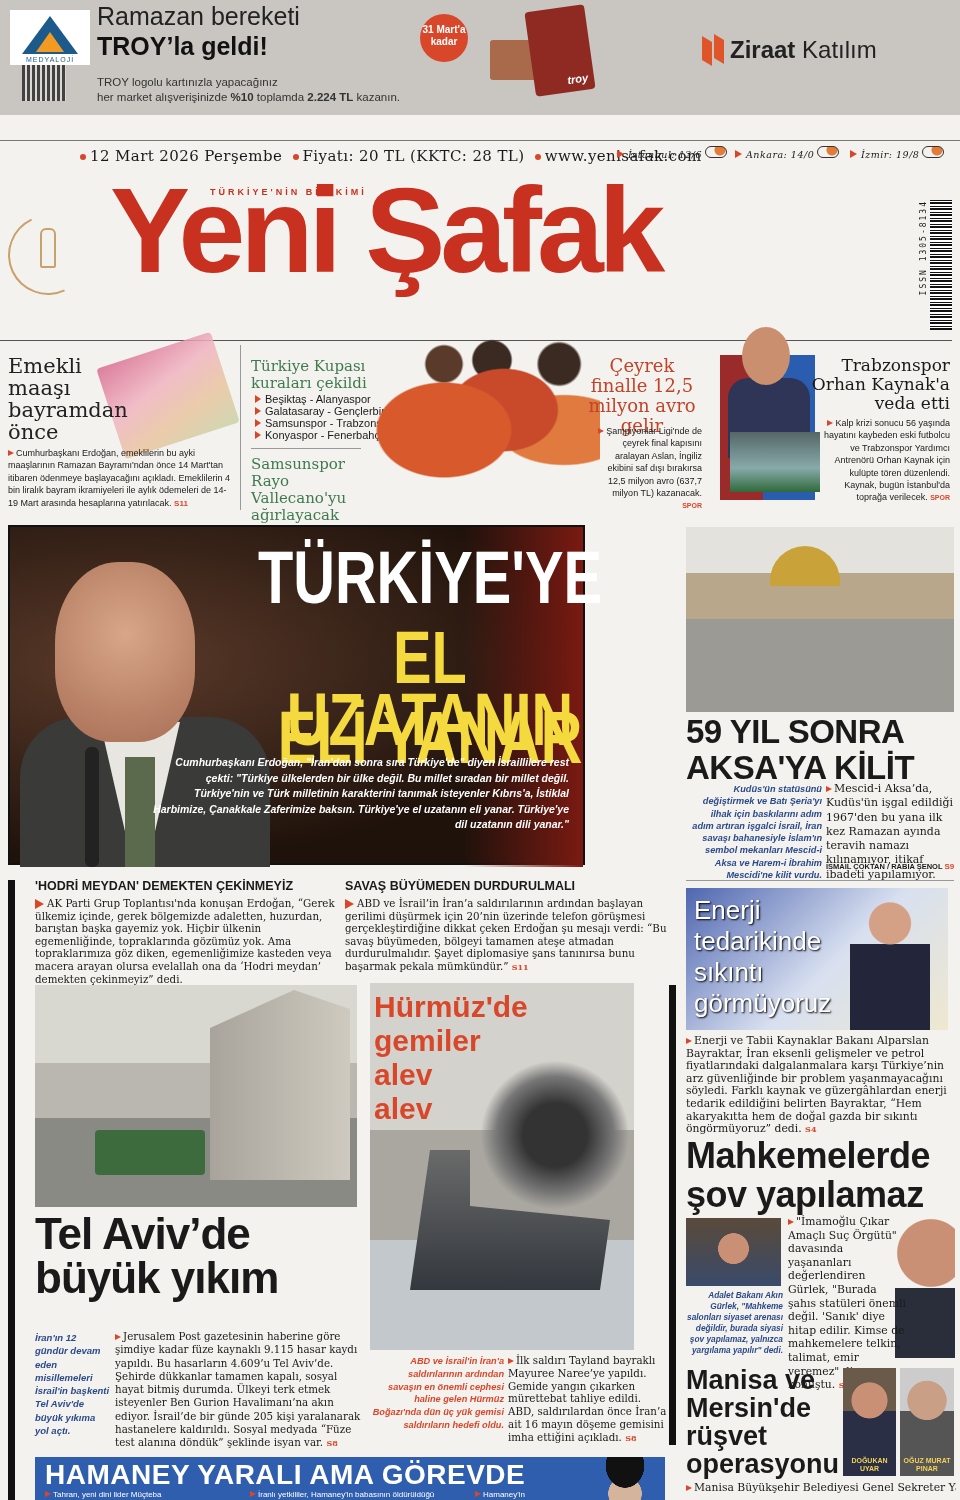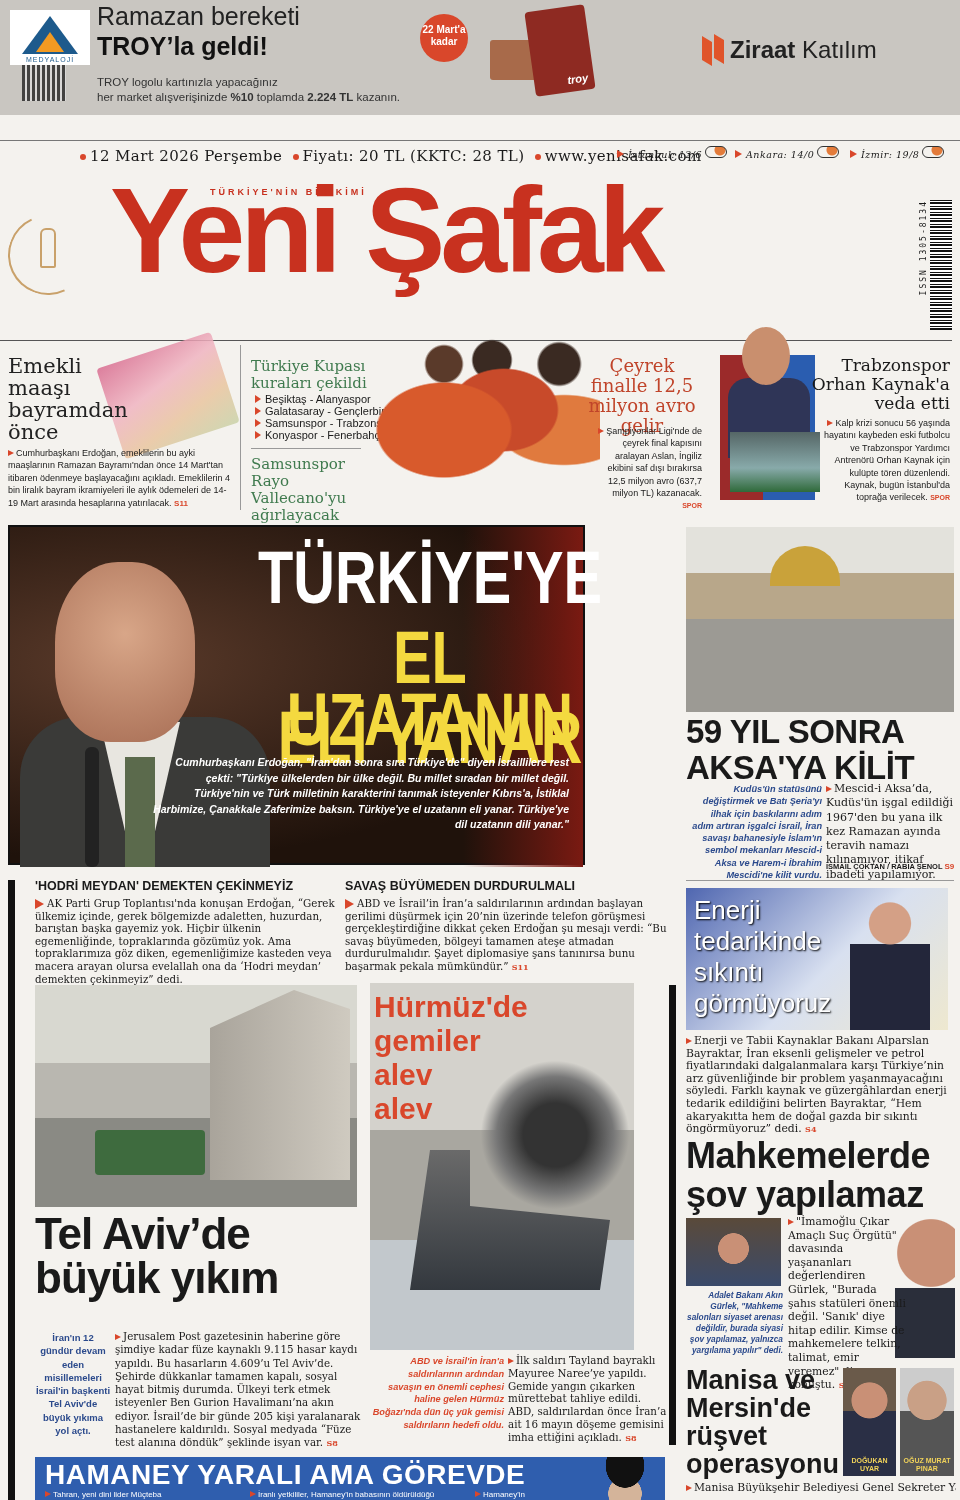--- a/index.html
+++ b/index.html
@@ -97,21 +97,21 @@
 #hodri .h{left:35px;top:879px;font-size:12.5px;font-weight:bold}
 #hodri .b{left:35px;top:897px;width:300px;font-size:10.3px;line-height:12.6px}
 #savas .h{left:345px;top:879px;font-size:12.5px;font-weight:bold}
 #savas .b{left:345px;top:897px;width:328px;font-size:10.3px;line-height:12.6px}
 .arr{display:inline-block;width:0;height:0;border-top:5px solid transparent;border-bottom:5px solid transparent;border-left:9px solid #d9472b;margin-right:3px;vertical-align:middle}
 .arr-s{display:inline-block;width:0;height:0;border-top:3px solid transparent;border-bottom:3px solid transparent;border-left:6px solid #d9472b;margin-right:2px}
 #telaviv .photo{left:35px;top:985px;width:322px;height:222px;background:linear-gradient(#d8d8d0 0 35%,#b9b7b0 35% 60%,#8a8a84 60%)}
 #telaviv .bldg{left:210px;top:990px;width:140px;height:190px;background:linear-gradient(90deg,#a9a49b,#cfcac0);clip-path:polygon(0 20%,60% 0,100% 10%,100% 100%,0 100%)}
 #telaviv .truck{left:95px;top:1130px;width:110px;height:45px;background:#3e6b3e;border-radius:4px}
 #telaviv .h{left:35px;top:1212px;font-size:44px;line-height:44px;font-weight:900;letter-spacing:-1px}
-#telaviv .dek{left:35px;top:1331px;width:76px;text-align:center;color:#2b4a8c;font-size:9.5px;font-weight:bold;line-height:13.3px}
+#telaviv .dek{left:35px;top:1331px;width:76px;text-align:left;color:#2b4a8c;font-size:9.5px;font-weight:bold;font-style:italic;line-height:13.3px}
 #telaviv .b{left:115px;top:1330px;width:250px;font-size:10.3px;line-height:13.3px}
 #hurmuz .photo{left:370px;top:983px;width:264px;height:367px;background:linear-gradient(#d4d2cc 0 40%,#a9a7a0 40% 70%,#c2c8cc 70%)}
 #hurmuz .smoke{left:480px;top:1060px;width:150px;height:150px;border-radius:50%;background:radial-gradient(circle,#333 0 30%,#777 55%,transparent 70%)}
 #hurmuz .ship{left:410px;top:1150px;width:200px;height:140px;background:linear-gradient(#6a6a6a,#33383e);clip-path:polygon(10% 0,30% 0,30% 40%,100% 50%,95% 100%,0 100%)}
 #hurmuz .h{left:374px;top:990px;color:#d9472b;font-size:30px;line-height:34px;font-weight:700}
 #hurmuz .dek{left:372px;top:1355px;width:132px;text-align:right;color:#d9472b;font-size:9.2px;font-weight:bold;font-style:italic;line-height:12.8px}
 #hurmuz .b{left:508px;top:1354px;width:160px;font-size:10.3px;line-height:12.8px}
 #vbar{left:669px;top:985px;width:7px;height:460px;background:#111}
 #lbar{left:8px;top:880px;width:7px;height:620px;background:#111}
 #hamaney{left:35px;top:1457px;width:630px;height:43px;background:#2f5eae}
@@ -130,21 +130,21 @@
     <div class="lbl">MEDYALOJİ</div>
   </div>
   <div class="abs qr"></div>
   <div class="abs h1">Ramazan bereketi</div>
   <div class="abs h2">TROY’la geldi!</div>
   <div class="abs t">
     <div>TROY logolu kartınızla yapacağınız</div>
     <div><span>her market alışverişinizde </span><b>%10</b><span> toplamda </span><b>2.224 TL</b><span> kazanın.</span></div>
   </div>
   <div class="abs badge">
-      <div>22 Mart'a</div>
+      <div>31 Mart'a</div>
       <div>kadar</div>
     </div>
   <div class="abs basket"></div>
   <div class="abs card">
       <span>troy</span>
     </div>
   <svg class="abs zlogo" viewBox="0 0 26 36">
       <path d="M2 4 L12 10 L12 34 L2 28Z M14 2 L24 8 L24 32 L14 26Z" fill="#e0542a"></path>
     </svg>
   <div class="abs zname"><b>Ziraat</b><span> Katılım</span></div>

